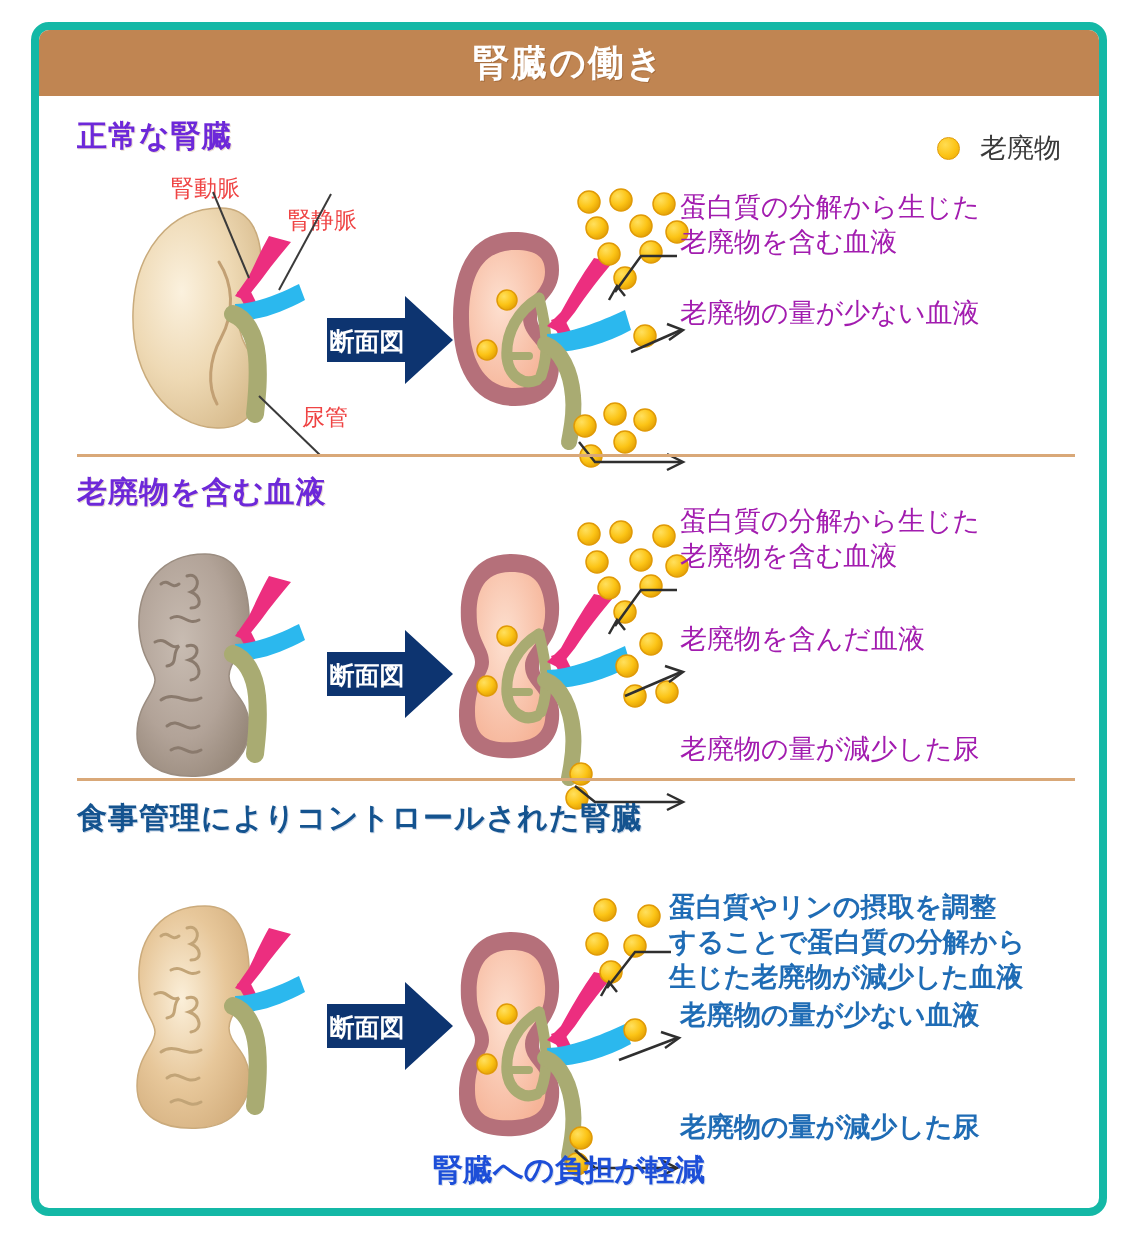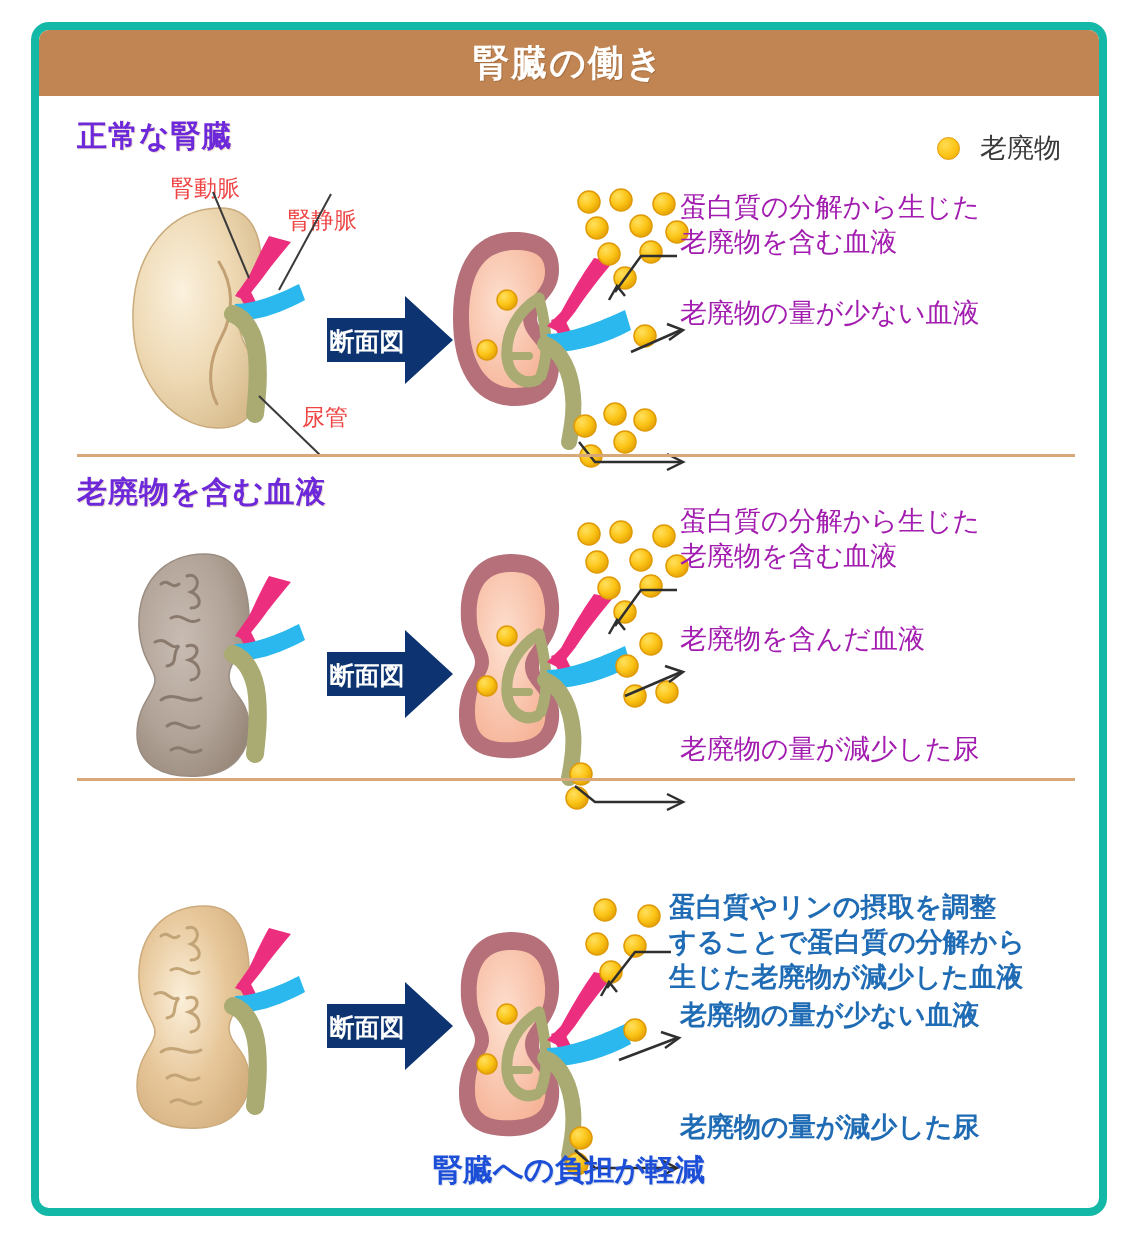--- a/index.html
+++ b/index.html
@@ -287,20 +287,21 @@
       <path d="M156 276 L176 292 L262 292" fill="none" stroke="#2f2f2f" stroke-width="2.5"></path>
       <path d="M248 284 L264 292 L248 300" fill="none" stroke="#2f2f2f" stroke-width="2.5"></path>
     </svg>
 
     <div class="ann ann-gray" style="left:641px;top:474px;"><span>蛋白質の分解から生じた</span><br><span>老廃物を含む血液</span></div>
     <div class="ann ann-gray" style="left:641px;top:592px;"><span>老廃物を含んだ血液</span><br></div>
     <div class="ann ann-gray" style="left:641px;top:702px;">老廃物の量が減少した尿</div>
 
     <div class="divider" style="top:748px;"></div>
 
+    <div class="section-head blue-head" style="left:38px;top:768px;">食事管理によりコントロールされた腎臓</div>
 
     <svg class="fig" style="left:70px;top:872px;" width="300" height="230" viewBox="0 0 300 230">
       <defs>
         <radialGradient id="k3" cx="40%" cy="42%" r="72%">
           <stop offset="0%" stop-color="#fbefd9"></stop>
           <stop offset="55%" stop-color="#e7c79a"></stop>
           <stop offset="100%" stop-color="#d2ad7c"></stop>
         </radialGradient>
       </defs>
       <path d="M96 4 C54 4 28 34 30 78 C32 110 46 118 46 130 C46 144 28 154 28 184

